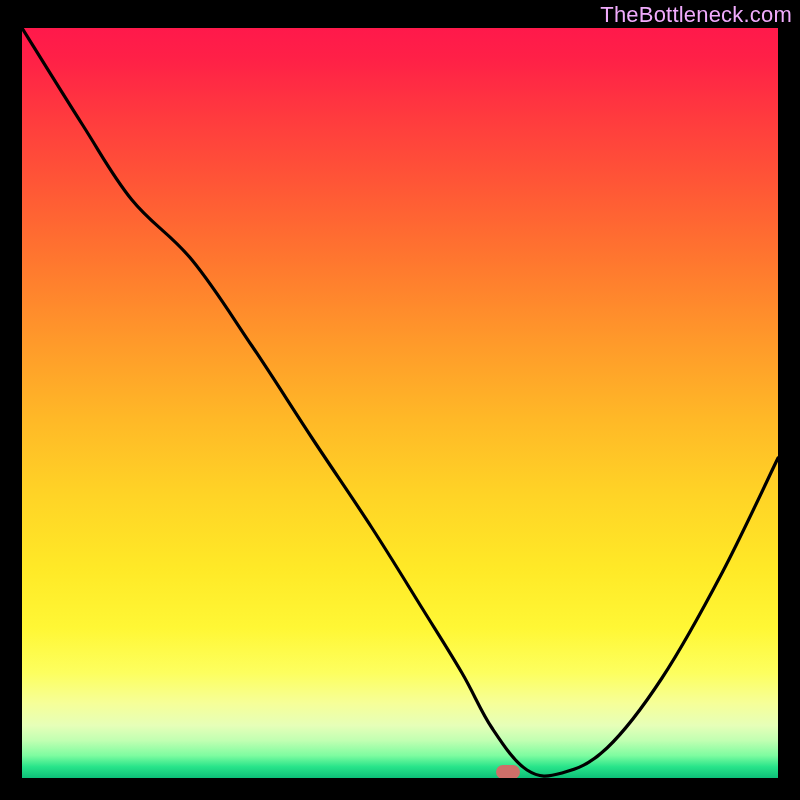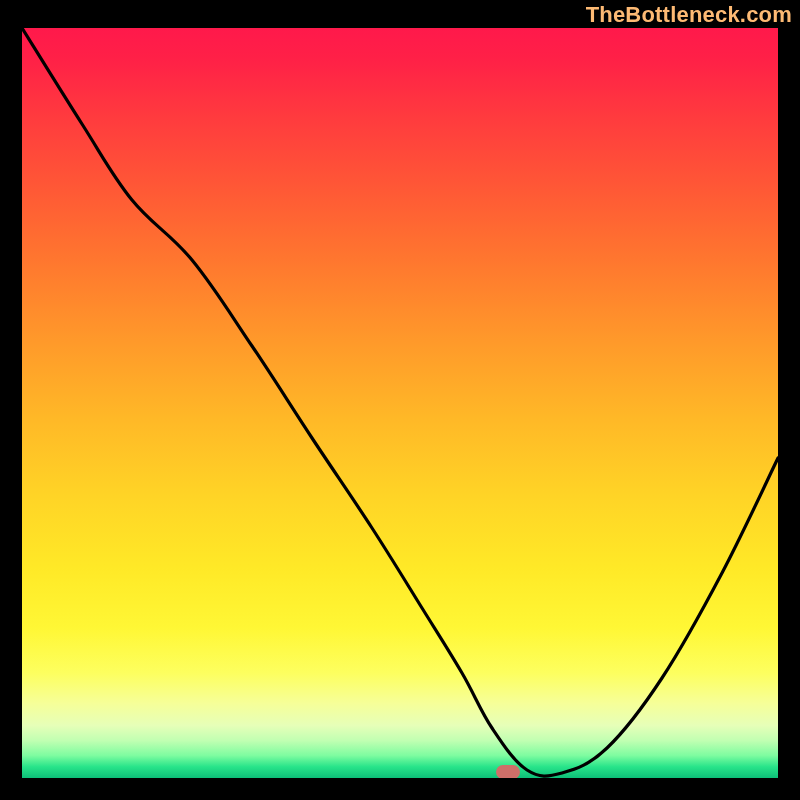--- a/index.html
+++ b/index.html
@@ -15,22 +15,22 @@
     width: 800px;
     height: 800px;
     background: #000;
   }
   .watermark {
     position: absolute;
     top: 2px;
     right: 8px;
     font-family: Arial, Helvetica, sans-serif;
     font-size: 22px;
-    font-weight: 700;
-    color: #fdba74;
+    font-weight: 400;
+    color: #f0abfc;
     letter-spacing: 0.2px;
     z-index: 30;
   }
   .plot-area {
     position: absolute;
     left: 22px;
     top: 28px;
     width: 756px;
     height: 750px;
     overflow: hidden;

